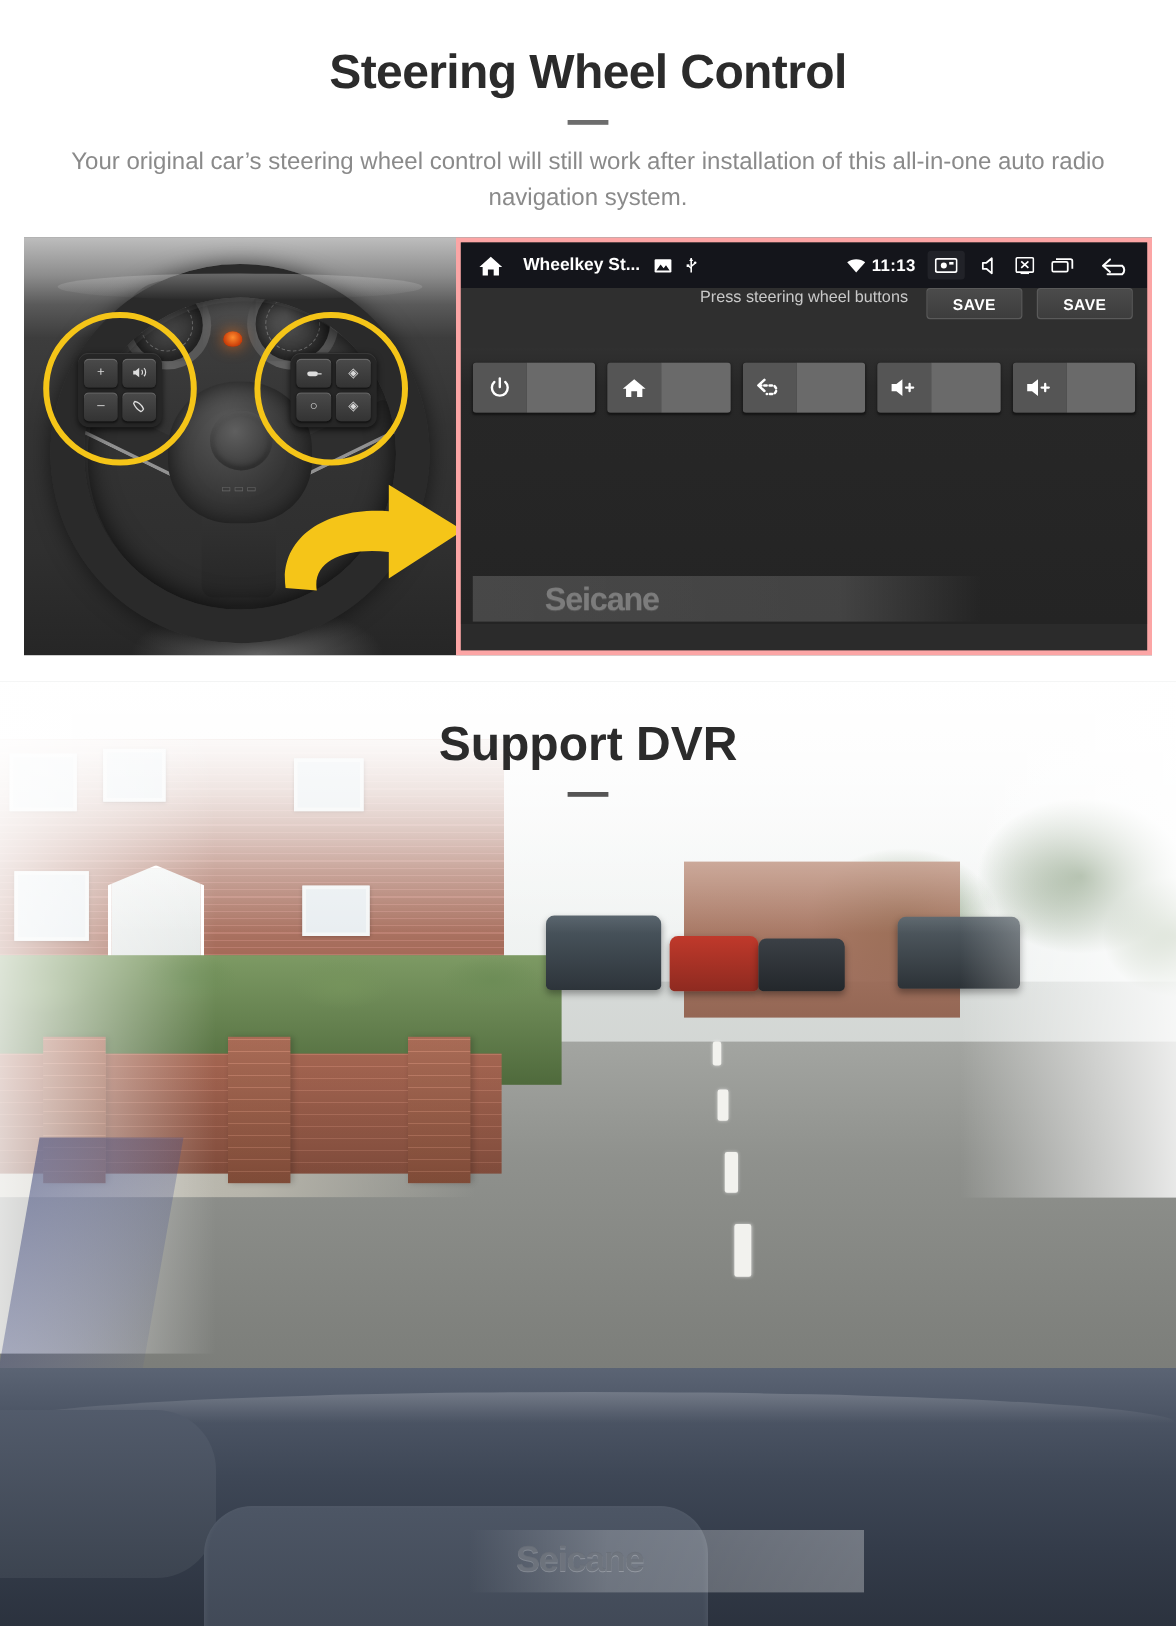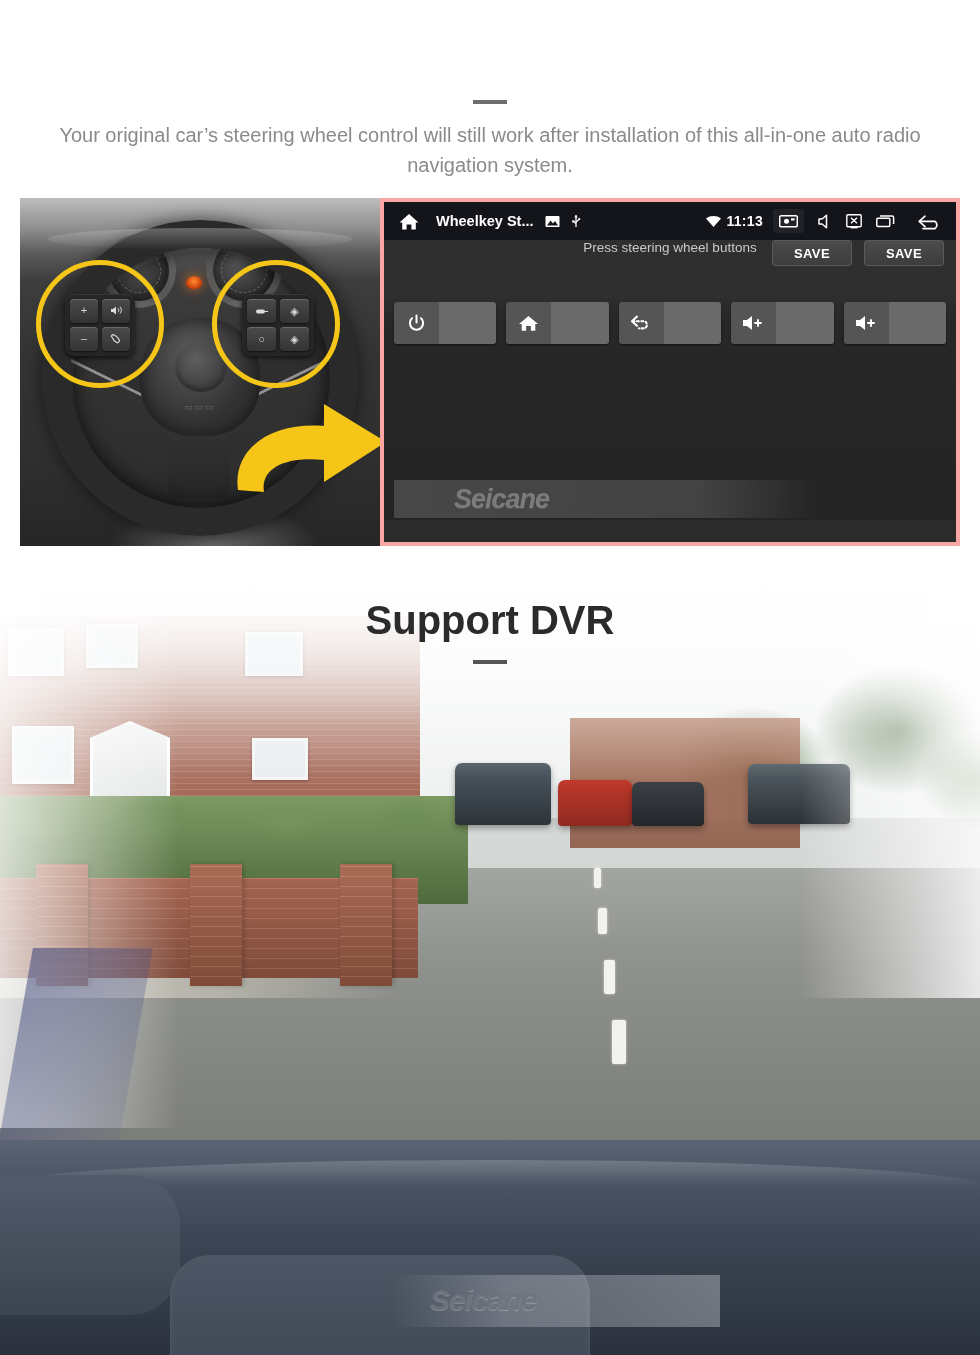--- a/index.html
+++ b/index.html
@@ -205,21 +205,21 @@
   }
   .keybtn-val{ flex:1; background:#6a6a6a; }
 
   #watermark-bar{
     position:absolute; left:10px; bottom:2px; width:425px; height:38px;
     background:linear-gradient(90deg, rgba(255,255,255,.16) 0%, rgba(255,255,255,.14) 72%, rgba(255,255,255,0) 100%);
     display:flex; align-items:center;
   }
   .seicane{
     font-family:"Liberation Sans", sans-serif;
-    font-style:italic; font-weight:bold;
+    font-weight:bold;
     letter-spacing:-1px;
   }
   #wm-panel-text{
     margin-left:60px; font-size:27px; color:rgba(130,130,130,.85);
     text-shadow:0 1px 0 rgba(255,255,255,.10);
   }
 
   
   #dvr-section{
     position:absolute; left:0; top:568px; width:980px; height:787px;
@@ -370,20 +370,21 @@
     position:absolute; left:390px; bottom:28px; width:330px; height:52px;
     background:linear-gradient(90deg, rgba(255,255,255,0), rgba(255,255,255,.22) 35%, rgba(255,255,255,.30) 100%);
     z-index:24;
   }
 </style>
 </head>
 <body>
 
 <div id="swc-section">
 
+  <div id="swc-title">Steering Wheel Control</div>
   <div id="swc-divider"></div>
   <div id="swc-sub">Your original car’s steering wheel control will still work after installation of this all-in-one auto radio navigation system.</div>
 
   <div id="strip">
 
     <div id="wheel-photo">
       <div class="wp-bg"></div>
       <div class="gauge" id="gauge-l"></div>
       <div class="gauge" id="gauge-r"></div>
       <div id="tell-light"></div>

